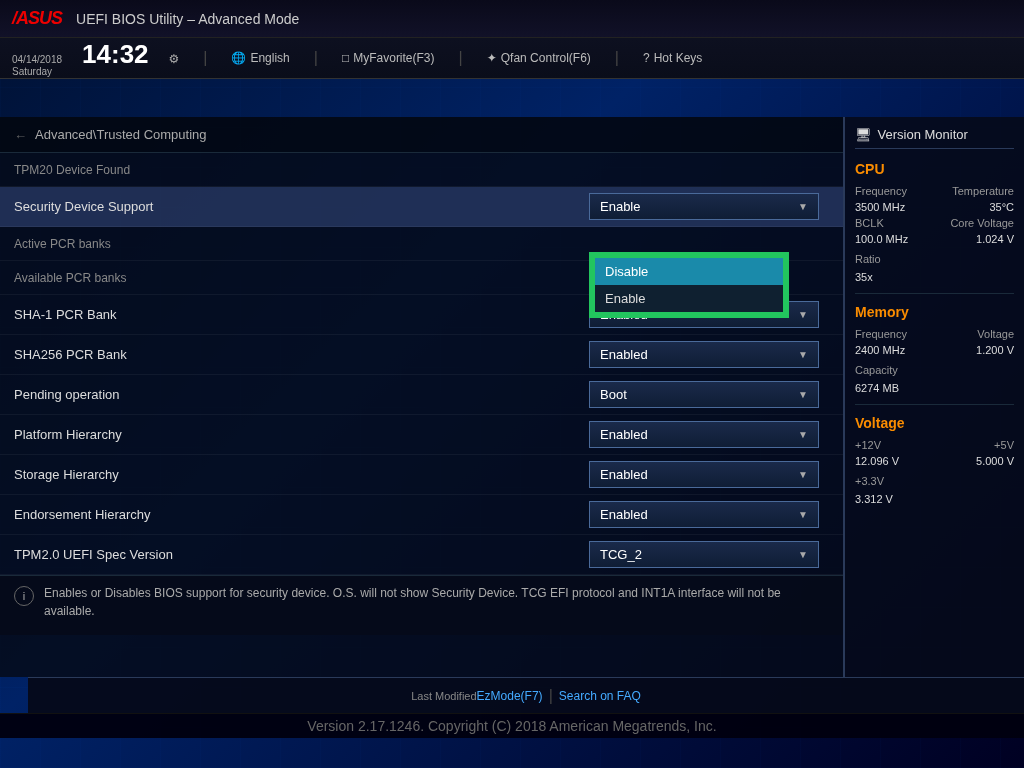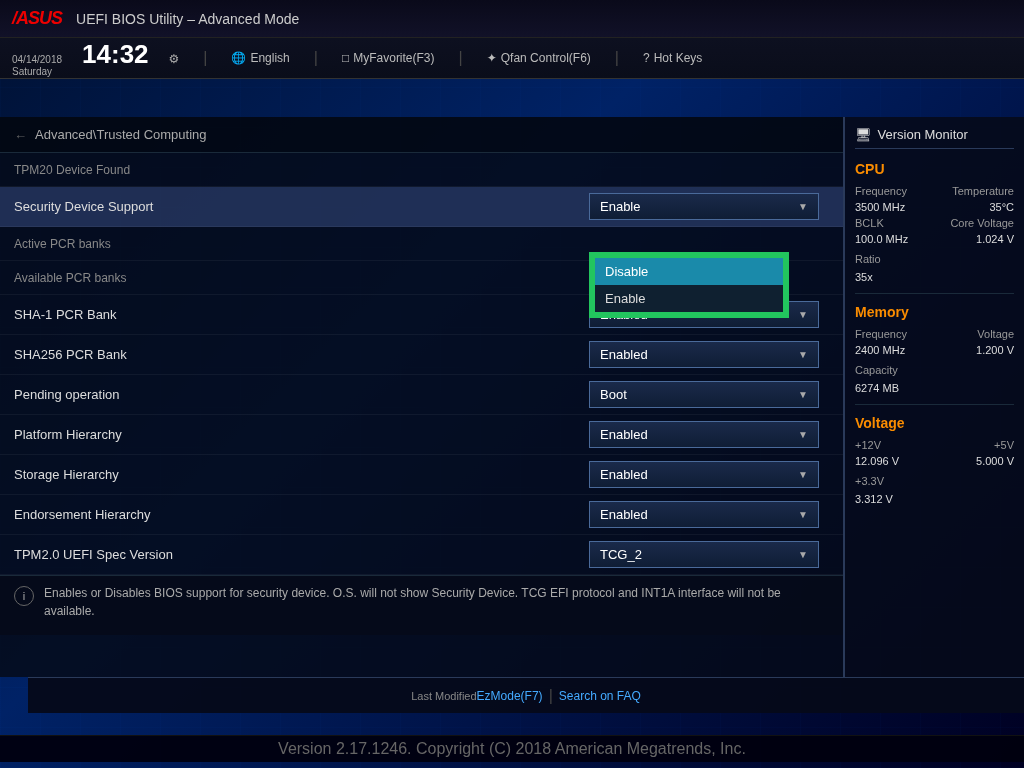--- a/index.html
+++ b/index.html
@@ -308,24 +308,23 @@
       cursor: pointer;
     }
 
     
     .version-bar {
       position: relative;
       z-index: 10;
       background: rgba(0, 0, 15, 0.95);
       text-align: center;
       padding: 4px;
-      font-size: 16px;
+      font-size: 14px;
       color: #666;
       border-top: 1px solid #111;
-      margin-top: 22px;
     }
   </style>
 </head>
 <body>
 
 <div class="bg-pattern"></div>
 <div class="bg-circuit"></div>
 
 <div class="header">
 

